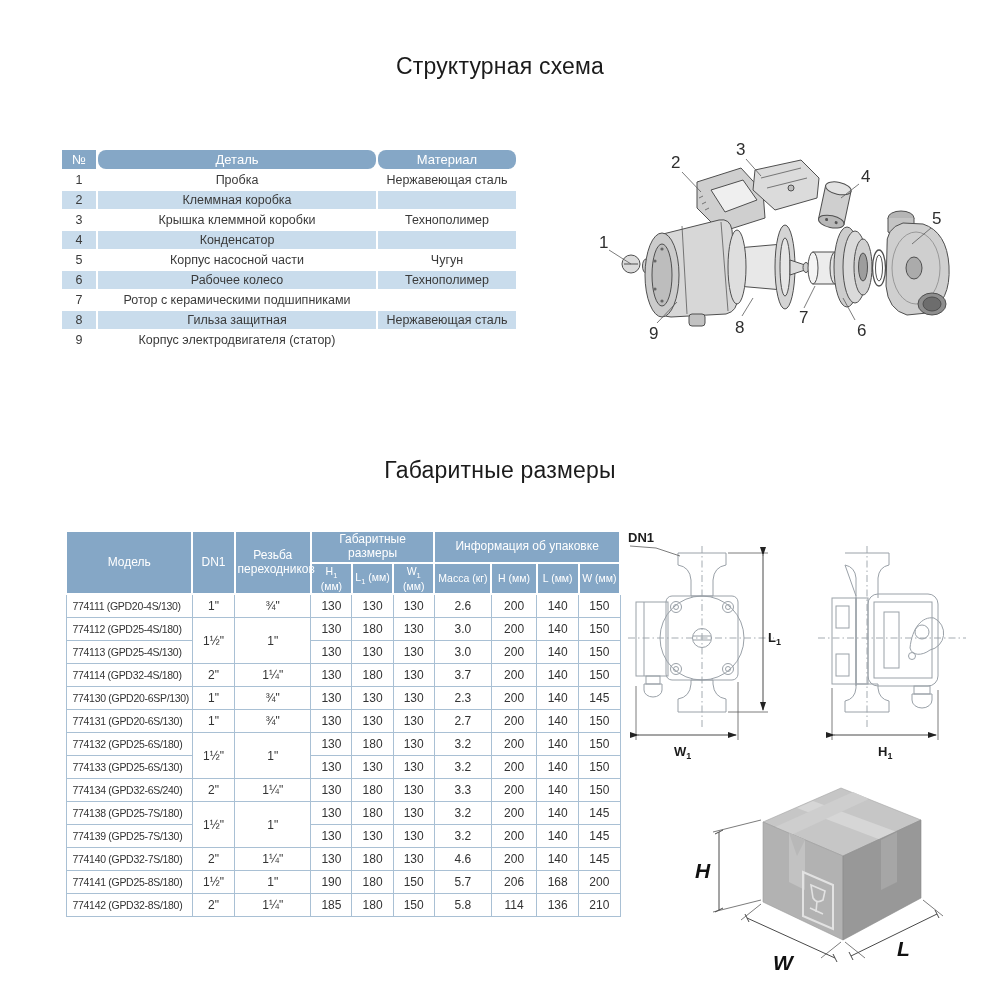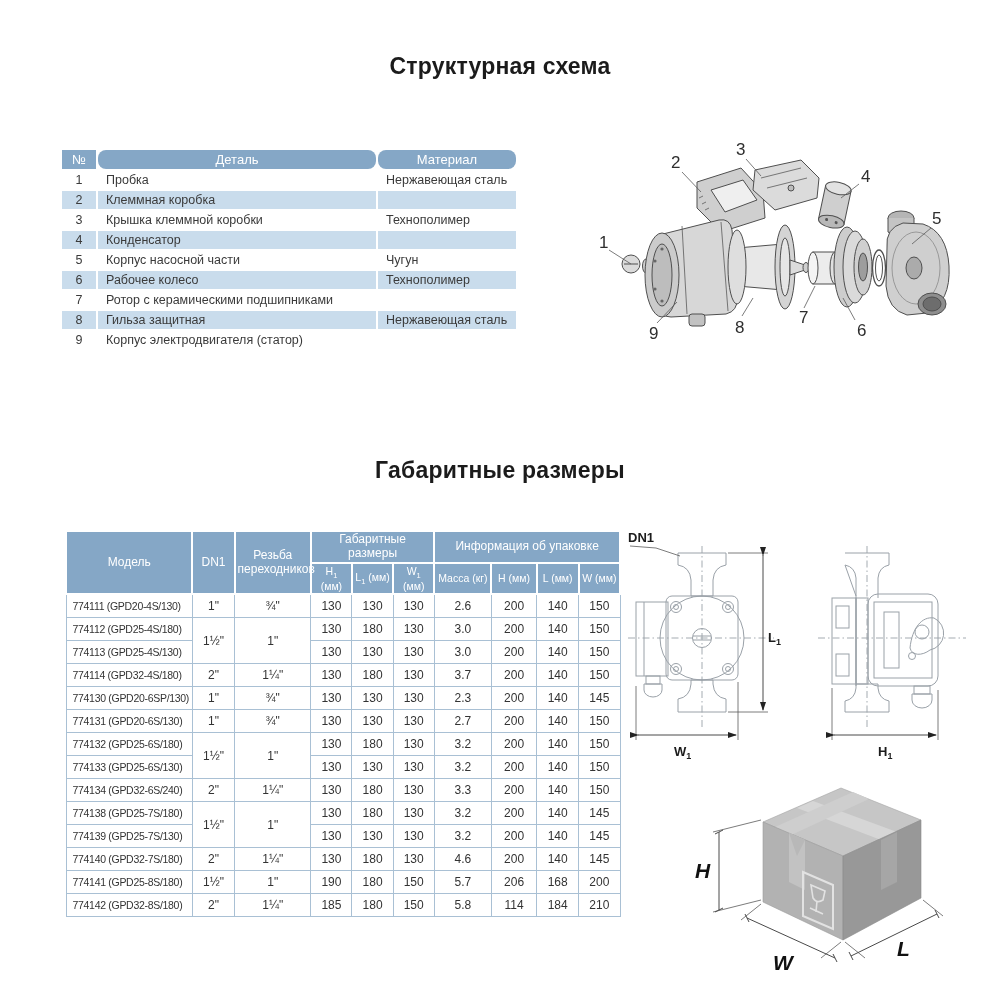--- a/index.html
+++ b/index.html
@@ -1,29 +1,29 @@
 <!DOCTYPE html>
 <html><head>
 <meta charset="utf-8">
 <style>
   html,body{margin:0;padding:0;background:#fff;}
   .page{position:relative;width:1000px;height:1000px;background:#fff;overflow:hidden;
         font-family:"Liberation Sans","DejaVu Sans",sans-serif;color:#3a3a3a;}
   .title{position:absolute;left:0;width:1000px;margin:0;text-align:center;
-         font-size:23px;font-weight:700;color:#1b1b1b;letter-spacing:.2px;}
+         font-size:23px;font-weight:400;color:#1b1b1b;letter-spacing:.2px;}
   .t1{top:53px;}
   .t2{top:457px;}
 
   
   table.parts{position:absolute;left:60px;top:148px;width:458px;table-layout:fixed;
               border-collapse:separate;border-spacing:2px;font-size:12.5px;}
   table.parts th{background:#85a7c6;color:#fff;font-weight:400;height:19px;padding:0 6px;font-size:13px;}
   table.parts th.c1{text-align:center;}
   table.parts th.c2,table.parts th.c3{text-align:center;border-radius:8px;}
-  table.parts td{height:18px;padding:0 8px;color:#3a3a3a;background:#fff;}
+  table.parts td{height:18px;padding:0 8px;color:#3a3a3a;background:#fff;text-align:center;}
   table.parts td.c1{text-align:center;padding:0 2px;}
   table.parts tr.alt td{background:#c9dcec;}
 
   
   table.dims{position:absolute;left:65px;top:530px;width:556px;table-layout:fixed;
              border-collapse:collapse;font-size:12px;}
   table.dims th{background:#85a7c6;color:#fff;font-weight:400;border:2px solid #fff;
                 padding:1px 2px;text-align:center;vertical-align:middle;line-height:1.15;}
   table.dims th.h-group{font-size:12px;height:20px;}
   table.dims th.h-sub{font-size:10.5px;height:18px;}
@@ -399,21 +399,21 @@
         </tr>
         <tr>
           <td class="model">774142 (GPD32-8S/180)</td>
           <td rowspan="1">2"</td>
           <td rowspan="1">1¼"</td>
           <td>185</td>
           <td>180</td>
           <td>150</td>
           <td>5.8</td>
           <td>114</td>
-          <td>184</td>
+          <td>136</td>
           <td>210</td>
         </tr>
       </tbody>
   </table>
 
   <svg style="left:622px;top:518px;" width="352" height="250" viewBox="0 0 352 250">
     <defs>
       <marker id="arr" markerWidth="10" markerHeight="8" refX="8" refY="4" orient="auto">
         <path d="M0,1 L9,4 L0,7 Z" fill="#222"></path>
       </marker>

